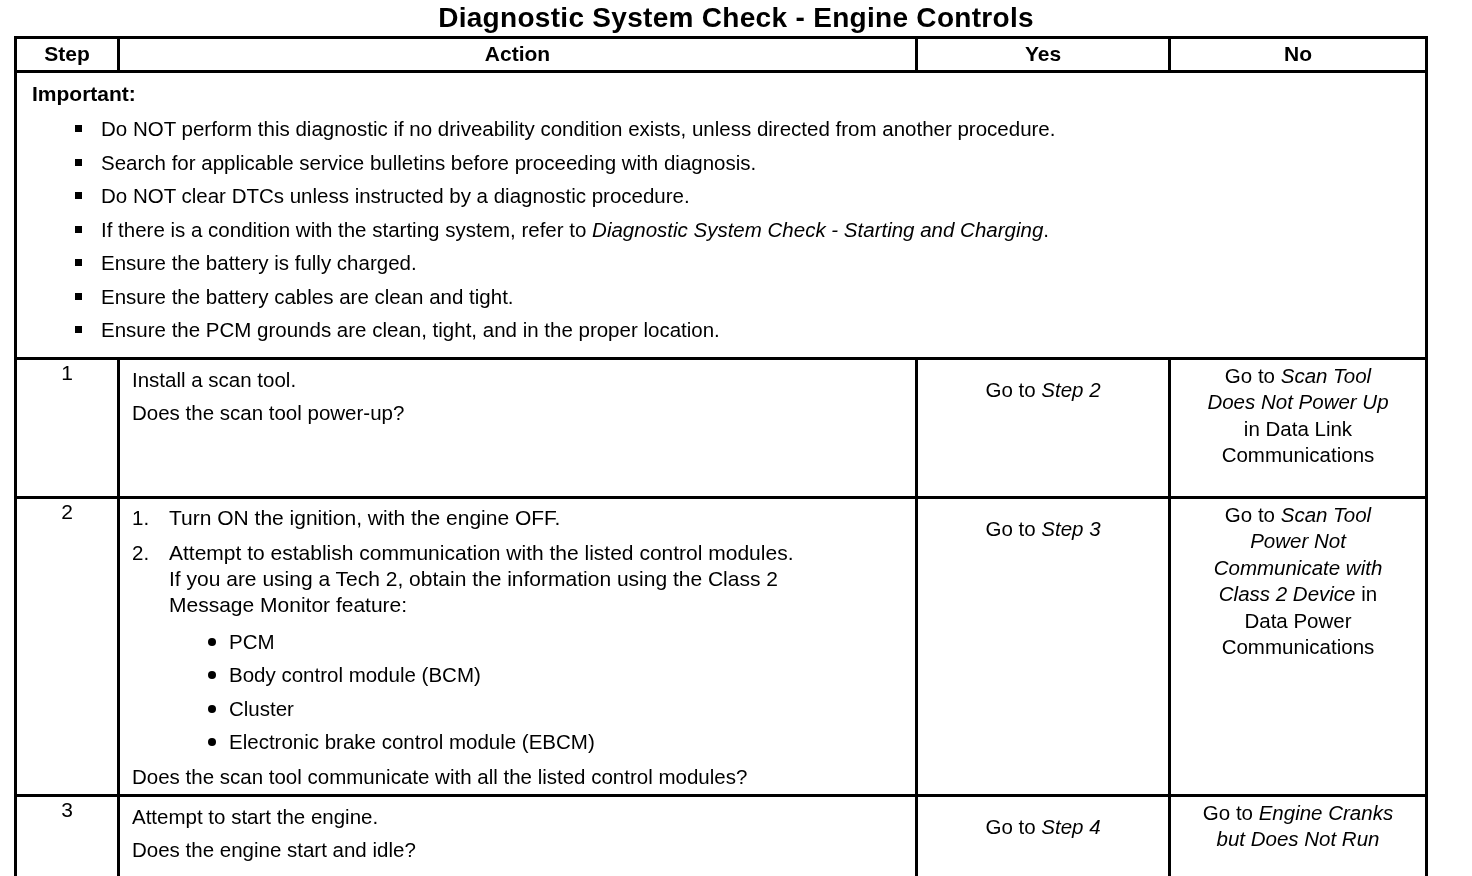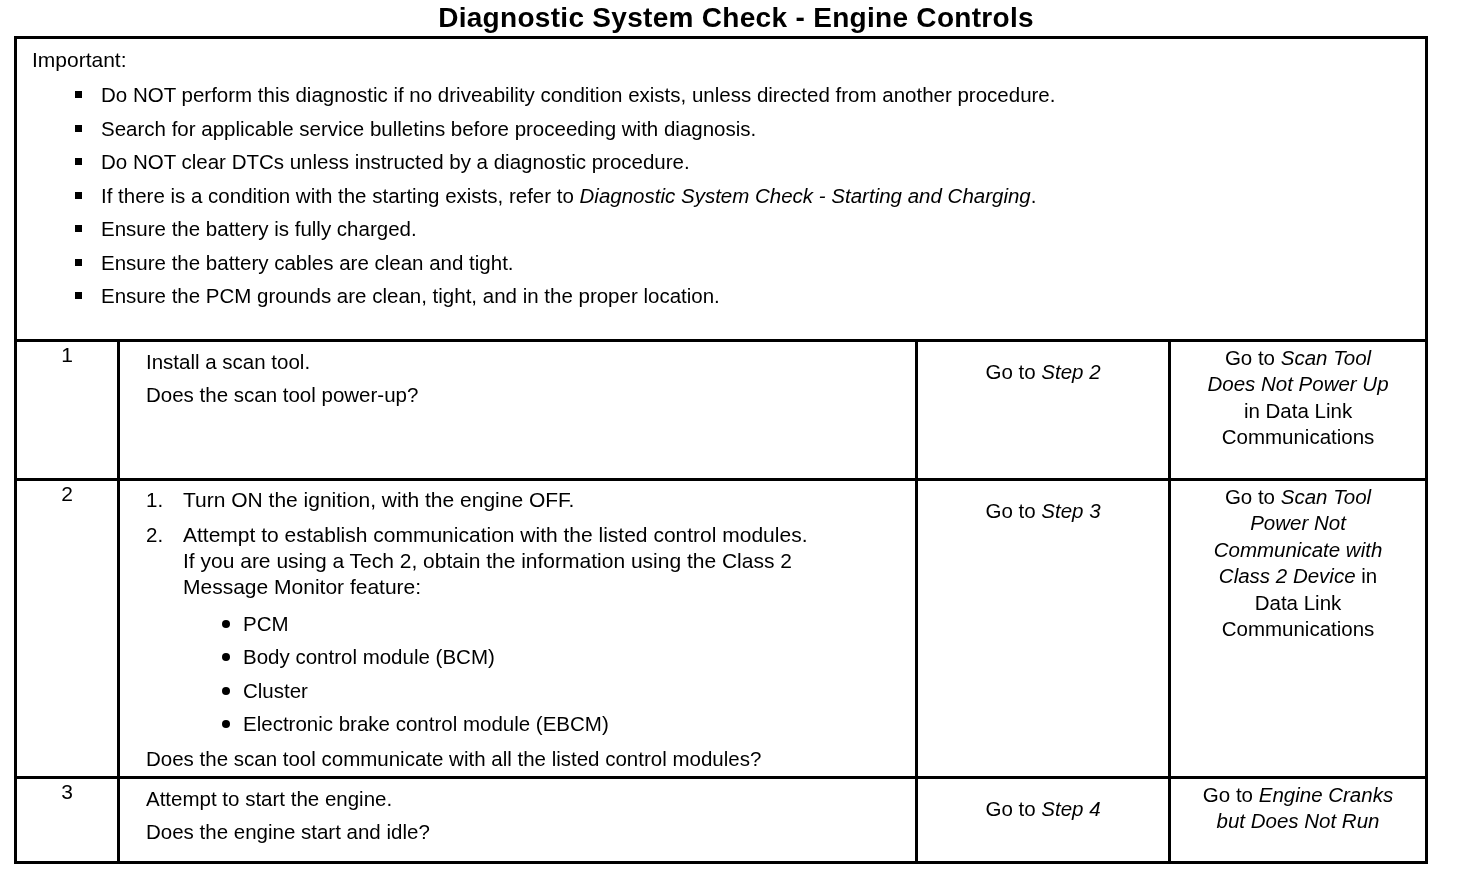--- a/index.html
+++ b/index.html
@@ -38,42 +38,42 @@
   th.hdr {
     font-size: 21px;
     font-weight: 700;
     text-align: center;
     padding: 3px 0 4px 0;
     height: 32px;
   }
 
   
   .important-cell { padding: 6px 14px 10px 15px; height: 268px; }
-  .imp-label { font-weight: 400; font-size: 21px; line-height: 30px; }
-  .imp-list { list-style: none; margin: 3px 0 16px 0; padding: 0 0 0 43px; }
+  .imp-label { font-weight: 700; font-size: 21px; line-height: 30px; }
+  .imp-list { list-style: none; margin: 3px 0 0 0; padding: 0 0 0 43px; }
   .imp-list li {
     position: relative;
     padding-left: 26px;
     font-size: 20.5px;
     line-height: 33.5px;
   }
   .sq {
     position: absolute; left: 0; top: 13px;
     width: 7px; height: 7px; background: #000;
   }
 
   
   .step-cell {
     text-align: center;
     vertical-align: middle;
     font-size: 21px;
   }
   .action-cell {
     vertical-align: top;
-    padding: 3px 10px 4px 26px;
+    padding: 3px 10px 4px 12px;
     font-size: 20.5px;
   }
   .action-line { line-height: 33px; }
 
   .num-row { display: flex; margin-top: 9px; }
   .num-row.first { margin-top: 3px; }
   .num { flex: none; width: 37px; font-size: 20.5px; line-height: 26px; }
   .num-text { width: 640px; font-size: 21px; line-height: 26px; }
 
   .sub-list { list-style: none; margin: 7px 0 0 0; padding: 0 0 0 76px; }
@@ -117,29 +117,35 @@
 
   <table class="diag">
     <colgroup>
       <col style="width:103px">
       <col style="width:798px">
       <col style="width:253px">
       <col style="width:257px">
     </colgroup>
 
     <tbody>
+        <tr>
+      <th class="hdr">Step</th>
+      <th class="hdr">Action</th>
+      <th class="hdr">Yes</th>
+      <th class="hdr">No</th>
+    </tr>
 
     <tr>
       <td class="important-cell" colspan="4">
         <div class="imp-label">Important:</div>
         <ul class="imp-list">
           <li><span class="sq"></span><span><span>Do NOT perform this diagnostic if no driveability condition exists, unless directed from another procedure.</span></span></li>
           <li><span class="sq"></span><span><span>Search for applicable service bulletins before proceeding with diagnosis.</span></span></li>
           <li><span class="sq"></span><span><span>Do NOT clear DTCs unless instructed by a diagnostic procedure.</span></span></li>
-          <li><span class="sq"></span><span><span>If there is a condition with the starting exists, refer to </span><i>Diagnostic System Check - Starting and Charging</i><span>.</span></span></li>
+          <li><span class="sq"></span><span><span>If there is a condition with the starting system, refer to </span><i>Diagnostic System Check - Starting and Charging</i><span>.</span></span></li>
           <li><span class="sq"></span><span><span>Ensure the battery is fully charged.</span></span></li>
           <li><span class="sq"></span><span><span>Ensure the battery cables are clean and tight.</span></span></li>
           <li><span class="sq"></span><span><span>Ensure the PCM grounds are clean, tight, and in the proper location.</span></span></li>
         </ul>
       </td>
     </tr>
 
     <tr class="row-1">
       <td class="step-cell">1</td>
       <td class="action-cell">
@@ -173,21 +179,21 @@
           <li><span class="dot"></span><span>Electronic brake control module (EBCM)</span></li>
         </ul>
         <div class="question">Does the scan tool communicate with all the listed control modules?</div>
       </td>
       <td class="yes-cell"><span>Go to </span><i>Step 3</i></td>
       <td class="no-cell no-mid">
         <div><span>Go to </span><i>Scan Tool</i></div>
         <div><i>Power Not</i></div>
         <div><i>Communicate with</i></div>
         <div><i>Class 2 Device</i><span> in</span></div>
-        <div><span>Data Link</span></div>
+        <div><span>Data Power</span></div>
         <div><span>Communications</span></div>
       </td>
     </tr>
 
     <tr class="row-3">
       <td class="step-cell">3</td>
       <td class="action-cell">
         <div class="action-line">Attempt to start the engine.</div>
         <div class="action-line">Does the engine start and idle?</div>
       </td>

